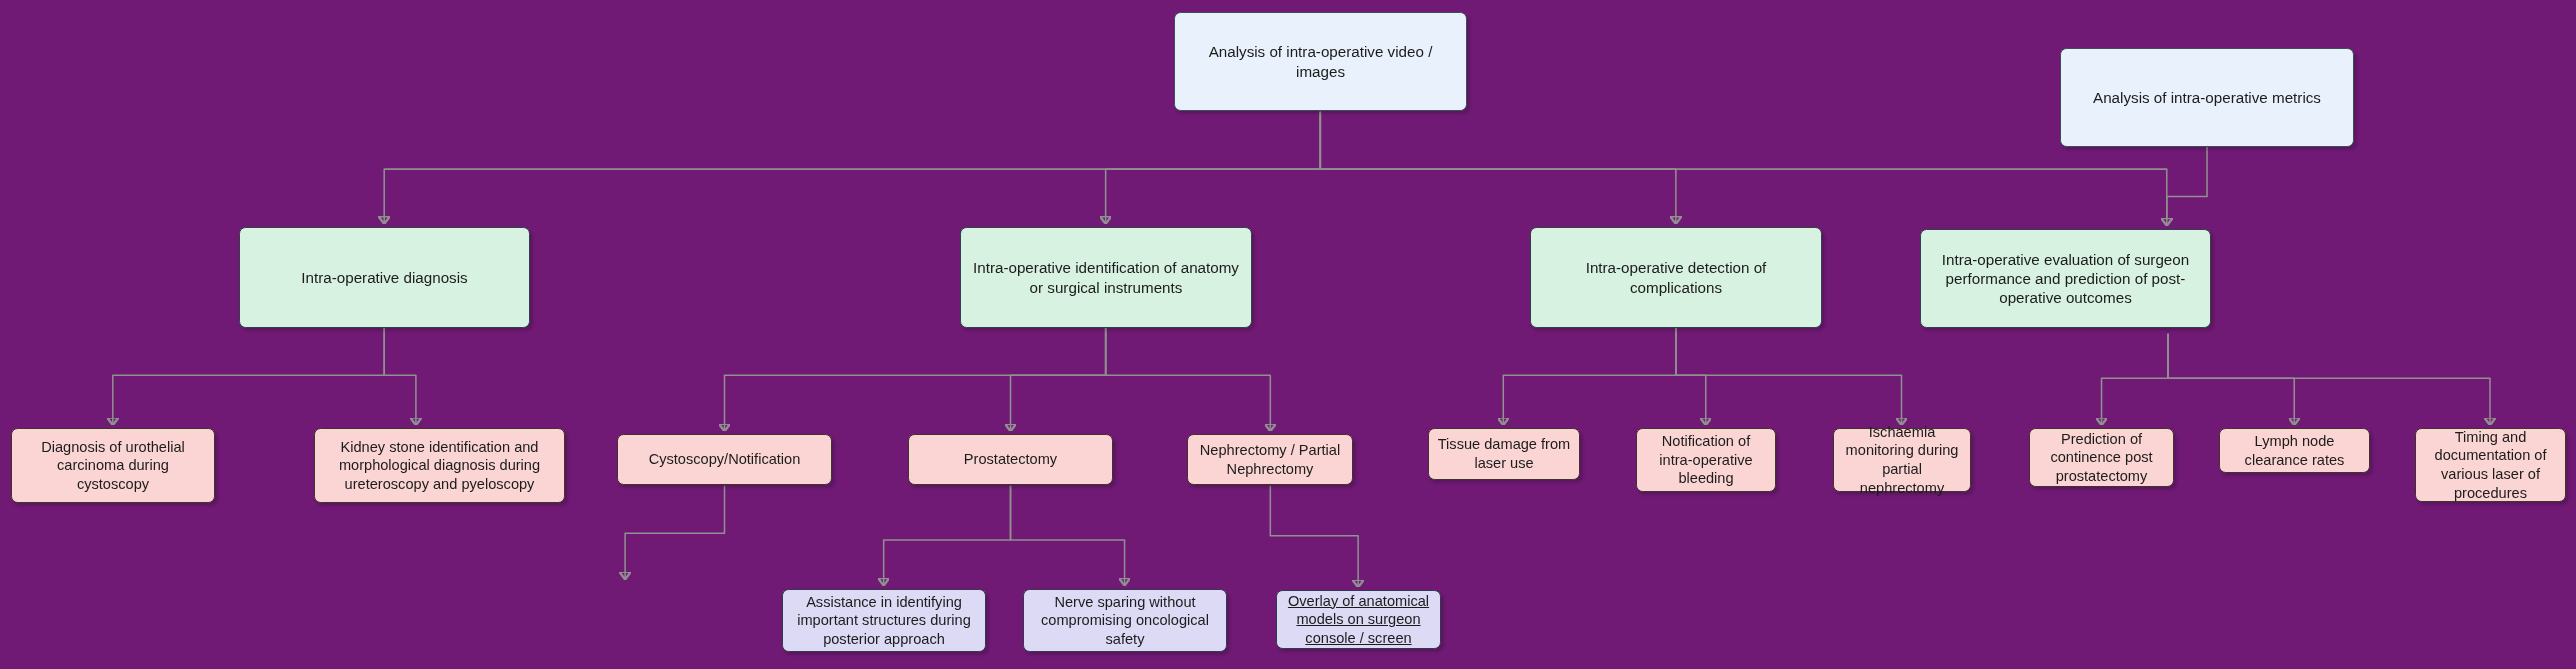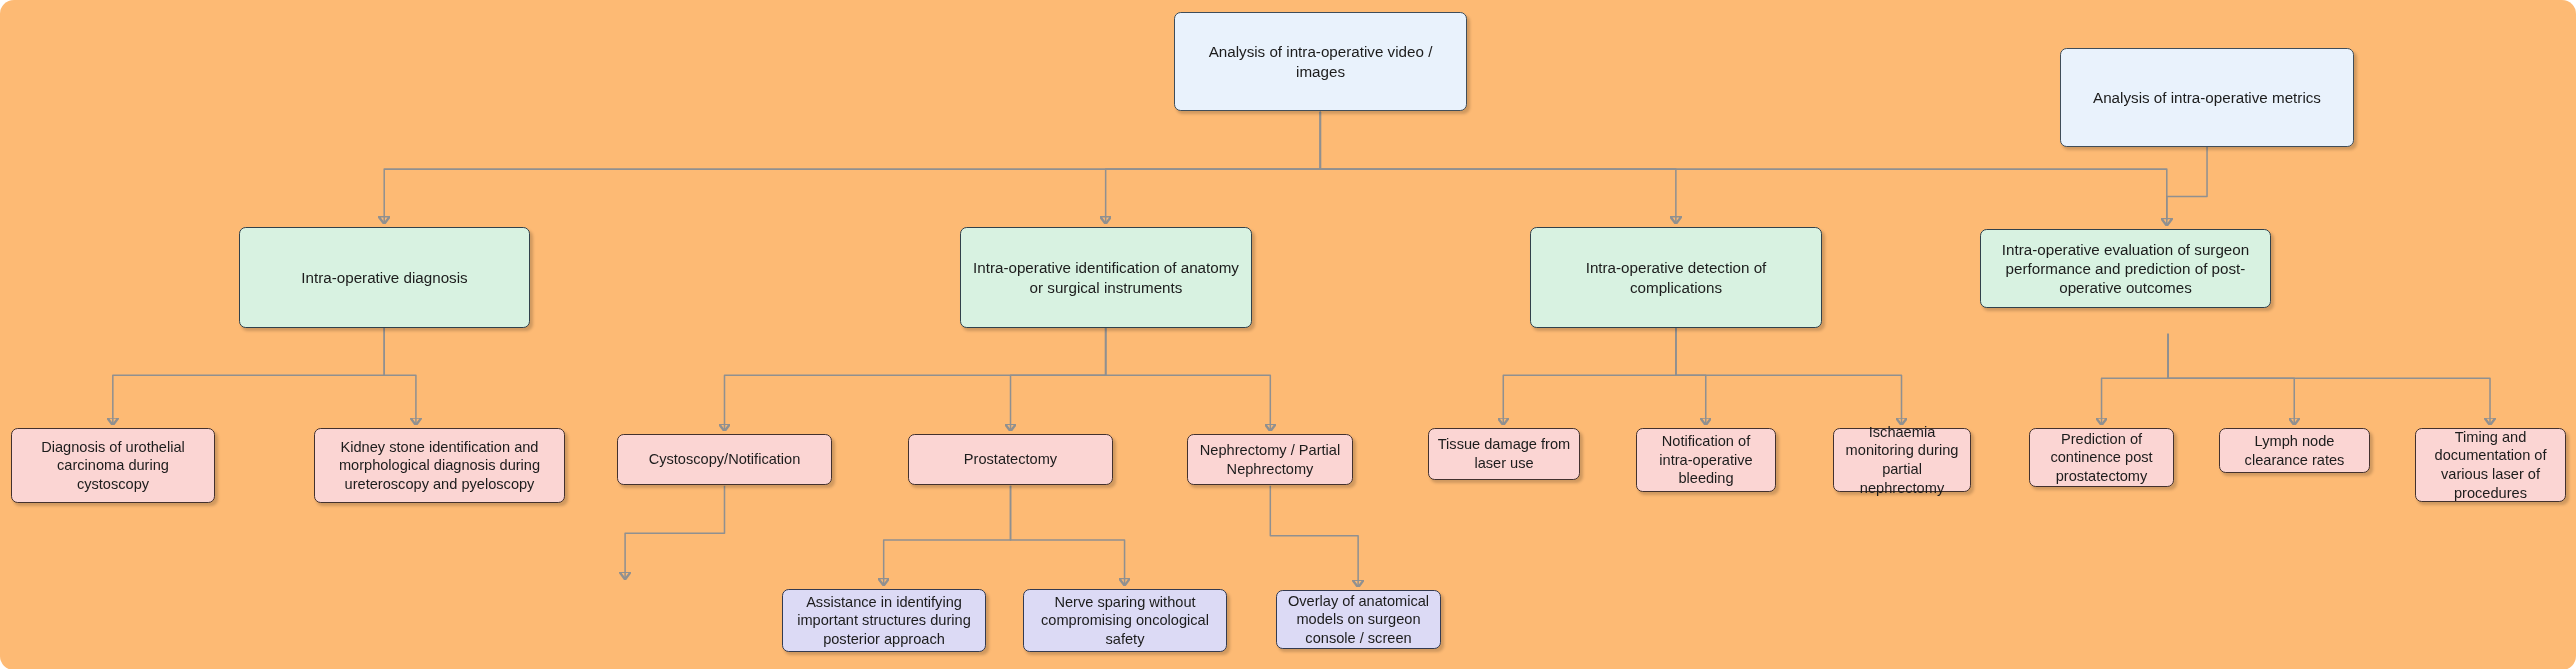--- a/index.html
+++ b/index.html
@@ -4,22 +4,22 @@
 <style>
   :root{
     --root-fill:#e9f2fc; --root-border:#3f4d59;
     --cat-fill:#d8f2e1;  --cat-border:#31414b;
     --proc-fill:#fbd5d3; --proc-border:#43312e;
     --app-fill:#dcdaf5;  --app-border:#333a50;
     --line:#909090; --arrow:#36424c; --text:#1c1c1c;
   }
   html,body{margin:0;padding:0;background:#ffffff;}
   .canvas{
-    position:relative; width:2576px; height:670px; background:#fdba74;
-    font-family:"Liberation Sans", sans-serif; color:var(--text); overflow:hidden;border-radius:14px;
+    position:relative; width:2576px; height:670px; background:#701a75;
+    font-family:"Liberation Sans", sans-serif; color:var(--text); overflow:hidden;
   }
   .edges{position:absolute; left:0; top:0; width:2576px; height:670px;}
   .edges path{fill:none; stroke:var(--line); stroke-width:2.5; stroke-linejoin:round;}
   .node{
     position:absolute; box-sizing:border-box;
     display:flex; align-items:center; justify-content:center; text-align:center;
     border-radius:6.7px; border:1.8px solid #000;
     font-size:14.6px; line-height:1.27; padding:3.7px 7.3px;
     box-shadow:2.4px 3px 3px rgba(0,0,0,0.18);
   }
@@ -27,36 +27,36 @@
   .node.cat {background:var(--cat-fill);  border-color:var(--cat-border);  font-size:15.2px;}
   .node.proc{background:var(--proc-fill); border-color:var(--proc-border);}
   .node.app {background:var(--app-fill);  border-color:var(--app-border);}
 
   
   #n-root-video   {left:1174px; top:12.2px;  width:293px; height:99px;}
   #n-root-metrics {left:2060px; top:12.2px;  width:294px; height:99px;margin-top:36px;}
   #n-cat-diagnosis      {left:239px;  top:227px; width:291px; height:101px;}
   #n-cat-identification {left:960px; top:227px; width:292px; height:101px;}
   #n-cat-complications  {left:1530px; top:227px; width:292px; height:101px;}
-  #n-cat-evaluation     {left:1980px; top:229px; width:291px; height:79px;}
+  #n-cat-evaluation     {left:1920px; top:229px; width:291px; height:99px;}
   #n-leaf-urothelial    {left:11px;   top:428px; width:204px; height:75px;}
   #n-leaf-kidney-stone  {left:290px;  top:428px; width:251px; height:75px;margin-left:24px;}
   #n-proc-cysto         {left:617px; top:434px; width:215px; height:51px;}
   #n-proc-prostatectomy {left:908px; top:434px; width:205px; height:51px;}
   #n-proc-nephrectomy   {left:1187px; top:434px; width:166px; height:51px;}
   #n-leaf-tissue-damage {left:1428px; top:428px; width:152px; height:52px;}
   #n-leaf-bleeding      {left:1636px; top:428px; width:140px; height:64px;}
   #n-leaf-ischaemia     {left:1833px; top:428px; width:138px; height:64px;}
   #n-leaf-continence    {left:2029px; top:428px; width:145px; height:59px;}
   #n-leaf-lymph         {left:2219px; top:428px; width:151px; height:45px;}
   #n-leaf-timing        {left:2415px; top:428px; width:151px; height:74px;}
   #n-app-classification {left:505px;  top:582px; width:240px; height:76px;}
   #n-app-assistance     {left:782px; top:589px; width:204px; height:63px;}
   #n-app-nerve          {left:1023px; top:589px; width:204px; height:63px;}
-  #n-app-overlay        {left:1276px; top:590px; width:165px; height:59px;}
+  #n-app-overlay        {left:1276px; top:590px; width:165px; height:59px;text-decoration:underline;}
 </style>
 </head>
 <body>
 
 <div class="canvas">
 
   <svg class="edges" viewBox="0 0 4224 1098" xmlns="http://www.w3.org/2000/svg" aria-hidden="true">
     <defs>
       <marker id="arrow" viewBox="0 0 8 12" refX="7.4" refY="6" markerWidth="5" markerHeight="7.5" orient="auto-start-reverse">
         <path d="M0,0 L8,6 L0,12 Z" fill="#36424c" stroke="none"></path>

